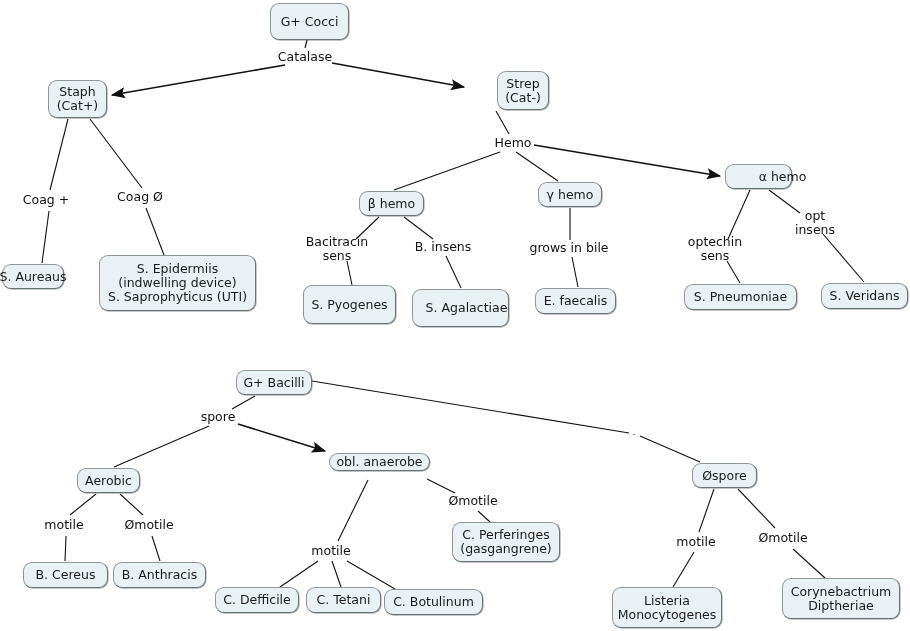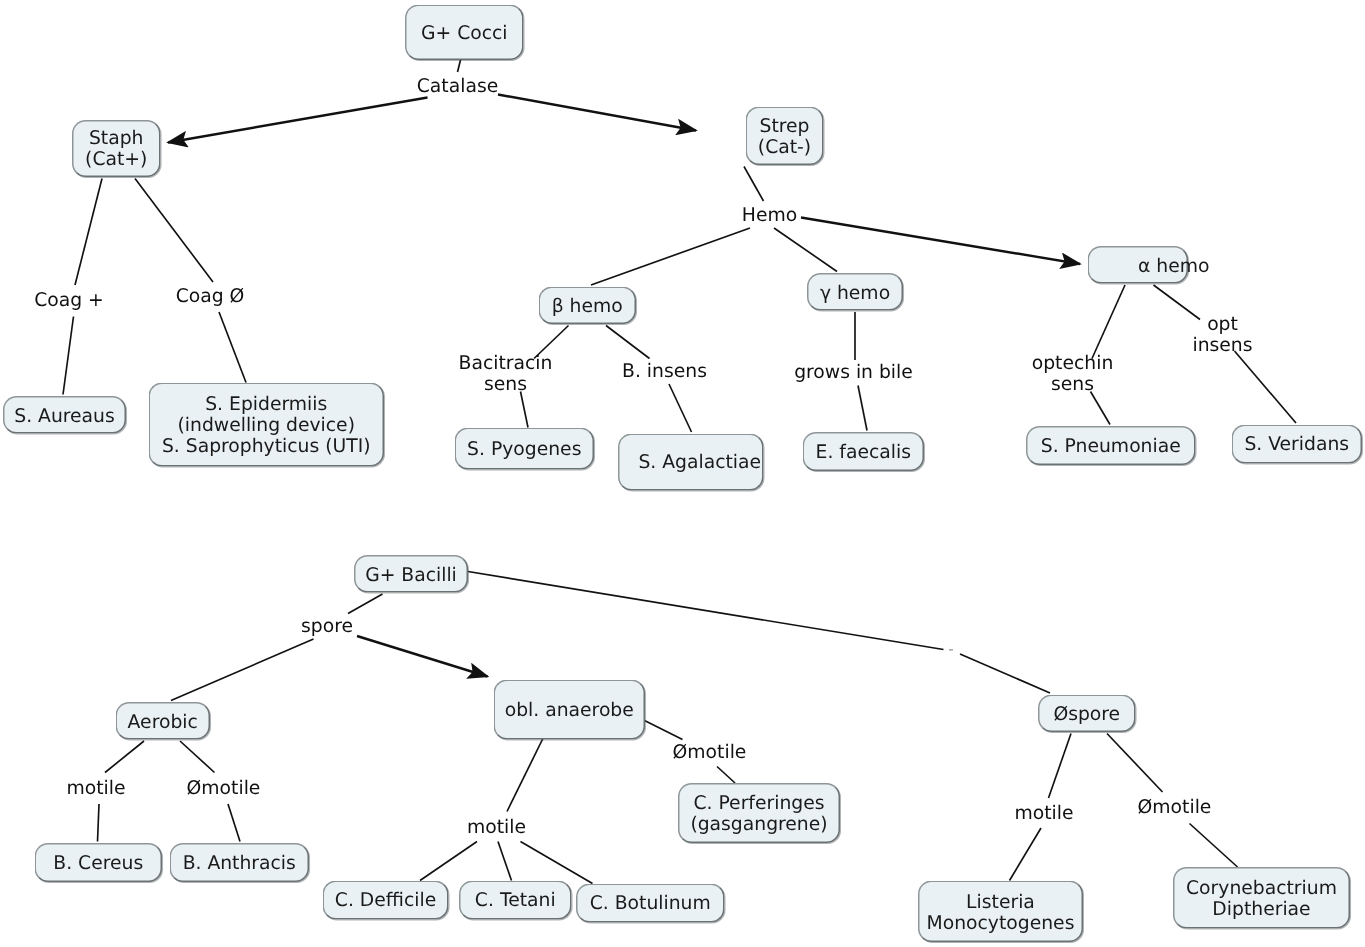--- a/index.html
+++ b/index.html
@@ -105,35 +105,35 @@
         <path d="M 793,549 L 825,578" fill="none" stroke="#111111" stroke-width="1.1"></path>
       </g>
   </svg>
 
   <div id="node-layer">
       <div class="node" style="left: 270px; top: 3px; width: 79px; height: 37px;"><span>G+ Cocci</span></div>
       <div class="node" style="left: 48px; top: 80px; width: 59px; height: 38px;"><span>Staph
 (Cat+)</span></div>
       <div class="node" style="left: 469px; top: 71px; width: 52px; height: 39px; margin-left: 28px;"><span>Strep
 (Cat-)</span></div>
-      <div class="node" style="left: 2px; top: 264px; width: 82px; height: 25px;"><span>S. Aureaus</span></div>
+      <div class="node" style="left: 2px; top: 264px; width: 62px; height: 25px;"><span>S. Aureaus</span></div>
       <div class="node" style="left: 99px; top: 255px; width: 157px; height: 56px;"><span>S. Epidermiis
 (indwelling device)
 S. Saprophyticus (UTI)</span></div>
       <div class="node" style="left: 359px; top: 191px; width: 65px; height: 25px;"><span>β hemo</span></div>
       <div class="node" style="left: 538px; top: 182px; width: 64px; height: 25px;"><span>γ hemo</span></div>
       <div class="node" style="left: 725px; top: 164px; width: 67px; height: 25px; padding-left: 48px;"><span>α hemo</span></div>
-      <div class="node" style="left: 303px; top: 285px; width: 93px; height: 28px;"><span>S. Pyogenes</span></div>
+      <div class="node" style="left: 303px; top: 285px; width: 93px; height: 39px;"><span>S. Pyogenes</span></div>
       <div class="node" style="left: 412px; top: 289px; width: 97px; height: 38px; padding-left: 12px;"><span>S. Agalactiae</span></div>
       <div class="node" style="left: 535px; top: 288px; width: 81px; height: 26px; align-items: center;"><span>E. faecalis</span></div>
       <div class="node" style="left: 684px; top: 284px; width: 113px; height: 26px;"><span>S. Pneumoniae</span></div>
       <div class="node" style="left: 821px; top: 283px; width: 87px; height: 26px;"><span>S. Veridans</span></div>
       <div class="node" style="left: 236px; top: 370px; width: 76px; height: 25px;"><span>G+ Bacilli</span></div>
       <div class="node" style="left: 77px; top: 468px; width: 63px; height: 25px;"><span>Aerobic</span></div>
-      <div class="node" style="left: 329px; top: 453px; width: 101px; height: 40px;"><span>obl. anaerobe</span></div>
+      <div class="node" style="left: 329px; top: 453px; width: 101px; height: 18px;"><span>obl. anaerobe</span></div>
       <div class="node" style="left: 692px; top: 463px; width: 65px; height: 25px;"><span>Øspore</span></div>
       <div class="node" style="left: 23px; top: 562px; width: 85px; height: 26px;"><span>B. Cereus</span></div>
       <div class="node" style="left: 113px; top: 562px; width: 93px; height: 26px;"><span>B. Anthracis</span></div>
       <div class="node" style="left: 215px; top: 587px; width: 84px; height: 26px;"><span>C. Defficile</span></div>
       <div class="node" style="left: 306px; top: 587px; width: 75px; height: 26px;"><span>C. Tetani</span></div>
       <div class="node" style="left: 384px; top: 589px; width: 99px; height: 26px;"><span>C. Botulinum</span></div>
       <div class="node" style="left: 452px; top: 522px; width: 108px; height: 40px;"><span>C. Perferinges
 (gasgangrene)</span></div>
       <div class="node" style="left: 612px; top: 587px; width: 110px; height: 41px;"><span>Listeria
 Monocytogenes</span></div>

